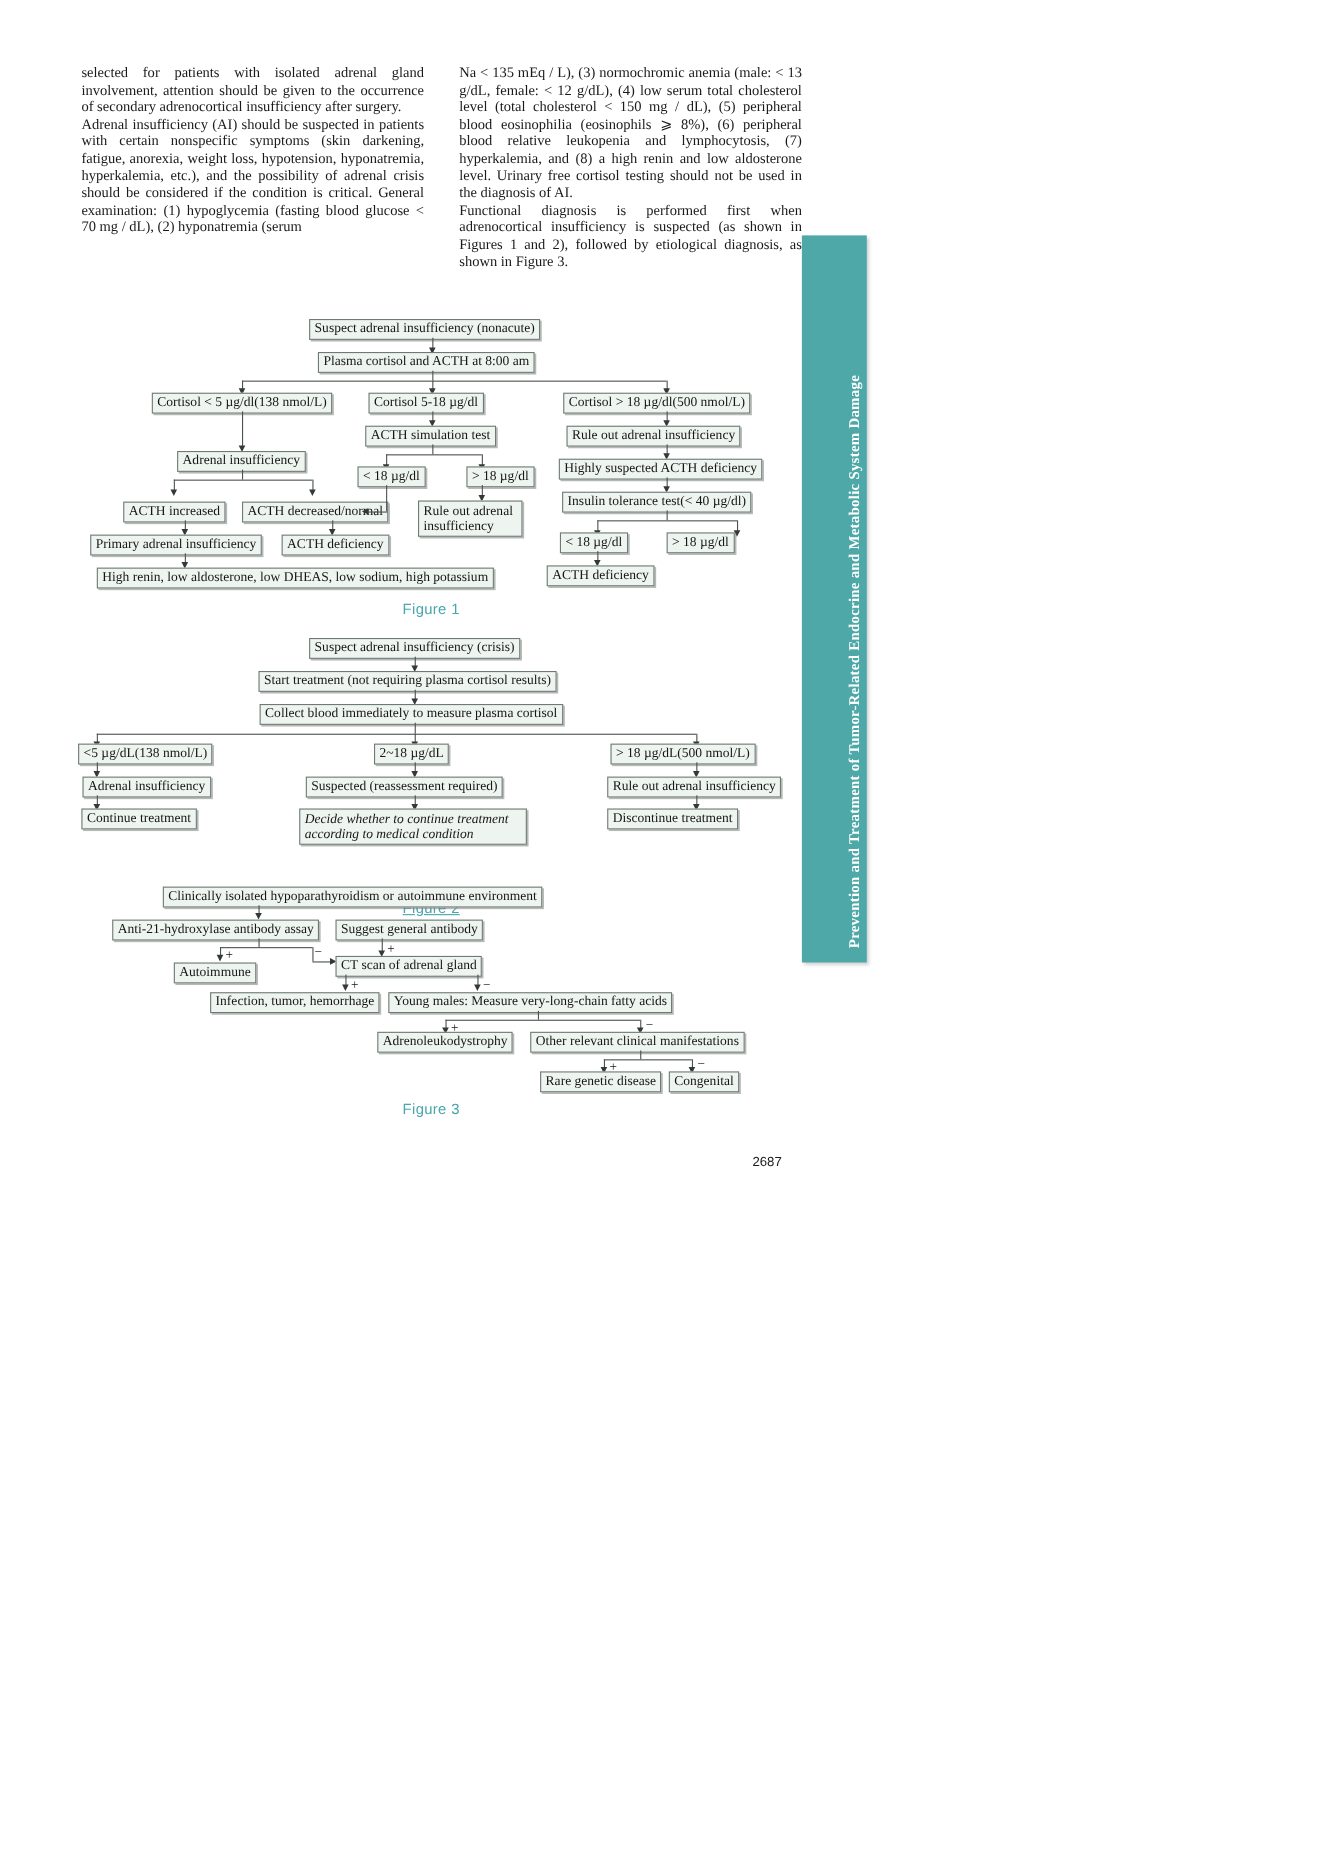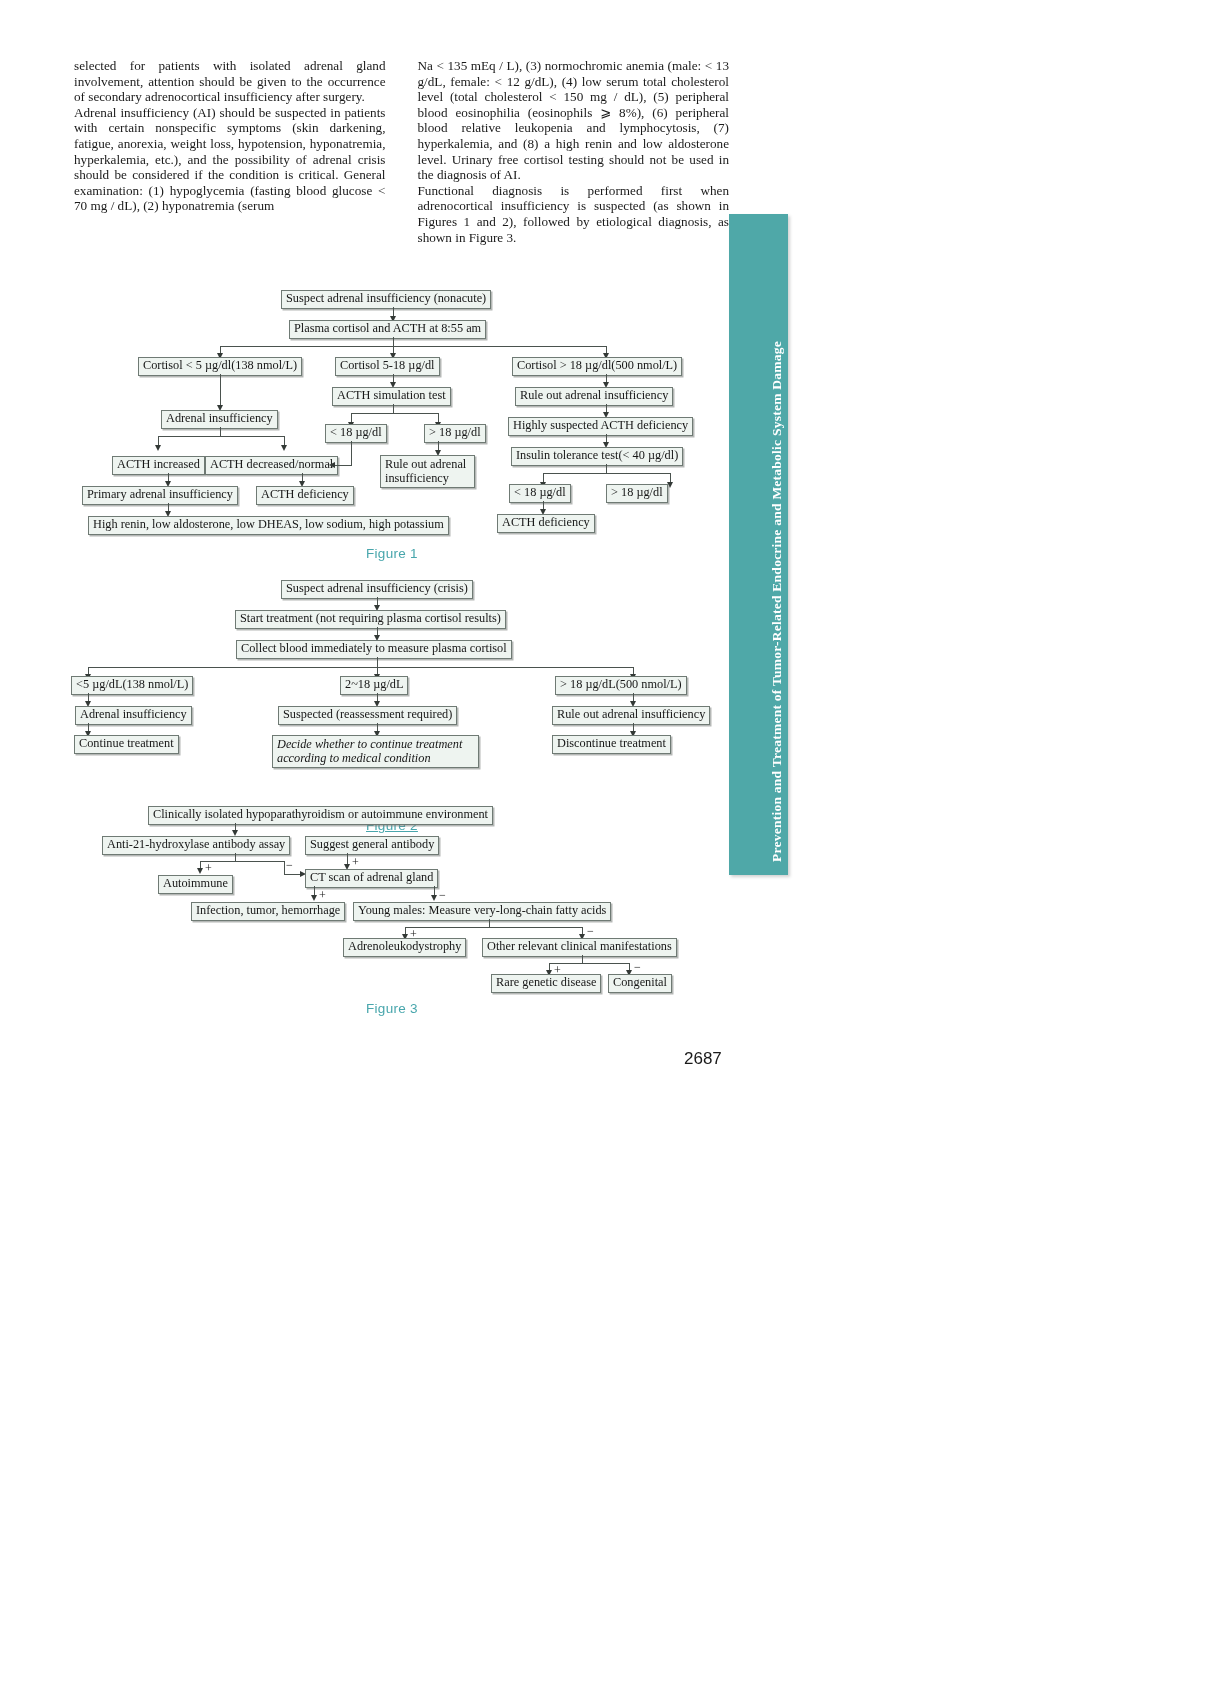--- a/index.html
+++ b/index.html
@@ -132,21 +132,21 @@
     font-family: "Liberation Sans", sans-serif;
     font-size: 13.5px;
     letter-spacing: 0.3px;
   }
 
   .page-number {
     position: absolute;
     left: 684px;
     top: 1049px;
     font-family: "Liberation Sans", sans-serif;
-    font-size: 17px;
+    font-size: 12px;
     color: #1a1a1a;
   }
 </style>
 </head>
 <body>
 
 <div class="page">
 
   <div class="columns">
     <div class="col">
@@ -162,21 +162,21 @@
   <div class="side-banner">
     <div class="vtext">Prevention and Treatment of Tumor-Related Endocrine and Metabolic System Damage</div>
   </div>
 
   <div class="fig" style="left:0;top:0;width:740px;height:560px;">
 
     <div class="node" style="left:281px;top:290px;">Suspect adrenal insufficiency (nonacute)</div>
     <div class="ln vl" style="left:393px;top:307px;height:12px;"></div>
     <div class="arrow-d" style="left:390px;top:316px;"></div>
 
-    <div class="node" style="left:289px;top:320px;">Plasma cortisol and ACTH at 8:55 am</div>
+    <div class="node" style="left:289px;top:320px;">Plasma cortisol and ACTH at 8:00 am</div>
 
     <div class="ln vl" style="left:393px;top:337px;height:9px;"></div>
     <div class="ln hl" style="left:220px;top:346px;width:386px;"></div>
     <div class="ln vl" style="left:220px;top:346px;height:10px;"></div>
     <div class="arrow-d" style="left:217px;top:353px;"></div>
     <div class="ln vl" style="left:393px;top:346px;height:10px;"></div>
     <div class="arrow-d" style="left:390px;top:353px;"></div>
     <div class="ln vl" style="left:606px;top:346px;height:10px;"></div>
     <div class="arrow-d" style="left:603px;top:353px;"></div>
 
@@ -189,21 +189,21 @@
     <div class="node" style="left:161px;top:410px;">Adrenal insufficiency</div>
 
     <div class="ln vl" style="left:220px;top:427px;height:9px;"></div>
     <div class="ln hl" style="left:158px;top:436px;width:126px;"></div>
     <div class="ln vl" style="left:158px;top:436px;height:10px;"></div>
     <div class="arrow-d" style="left:155px;top:445px;"></div>
     <div class="ln vl" style="left:284px;top:436px;height:10px;"></div>
     <div class="arrow-d" style="left:281px;top:445px;"></div>
 
     <div class="node" style="left:112px;top:456px;">ACTH increased</div>
-    <div class="node" style="left:205px;top:456px;">ACTH decreased/normal</div>
+    <div class="node" style="left:220px;top:456px;">ACTH decreased/normal</div>
 
     <div class="ln vl" style="left:168px;top:473px;height:11px;"></div>
     <div class="arrow-d" style="left:165px;top:481px;"></div>
     <div class="ln vl" style="left:302px;top:473px;height:11px;"></div>
     <div class="arrow-d" style="left:299px;top:481px;"></div>
 
     <div class="node" style="left:82px;top:486px;">Primary adrenal insufficiency</div>
     <div class="node" style="left:256px;top:486px;">ACTH deficiency</div>
 
     <div class="ln vl" style="left:168px;top:503px;height:11px;"></div>

